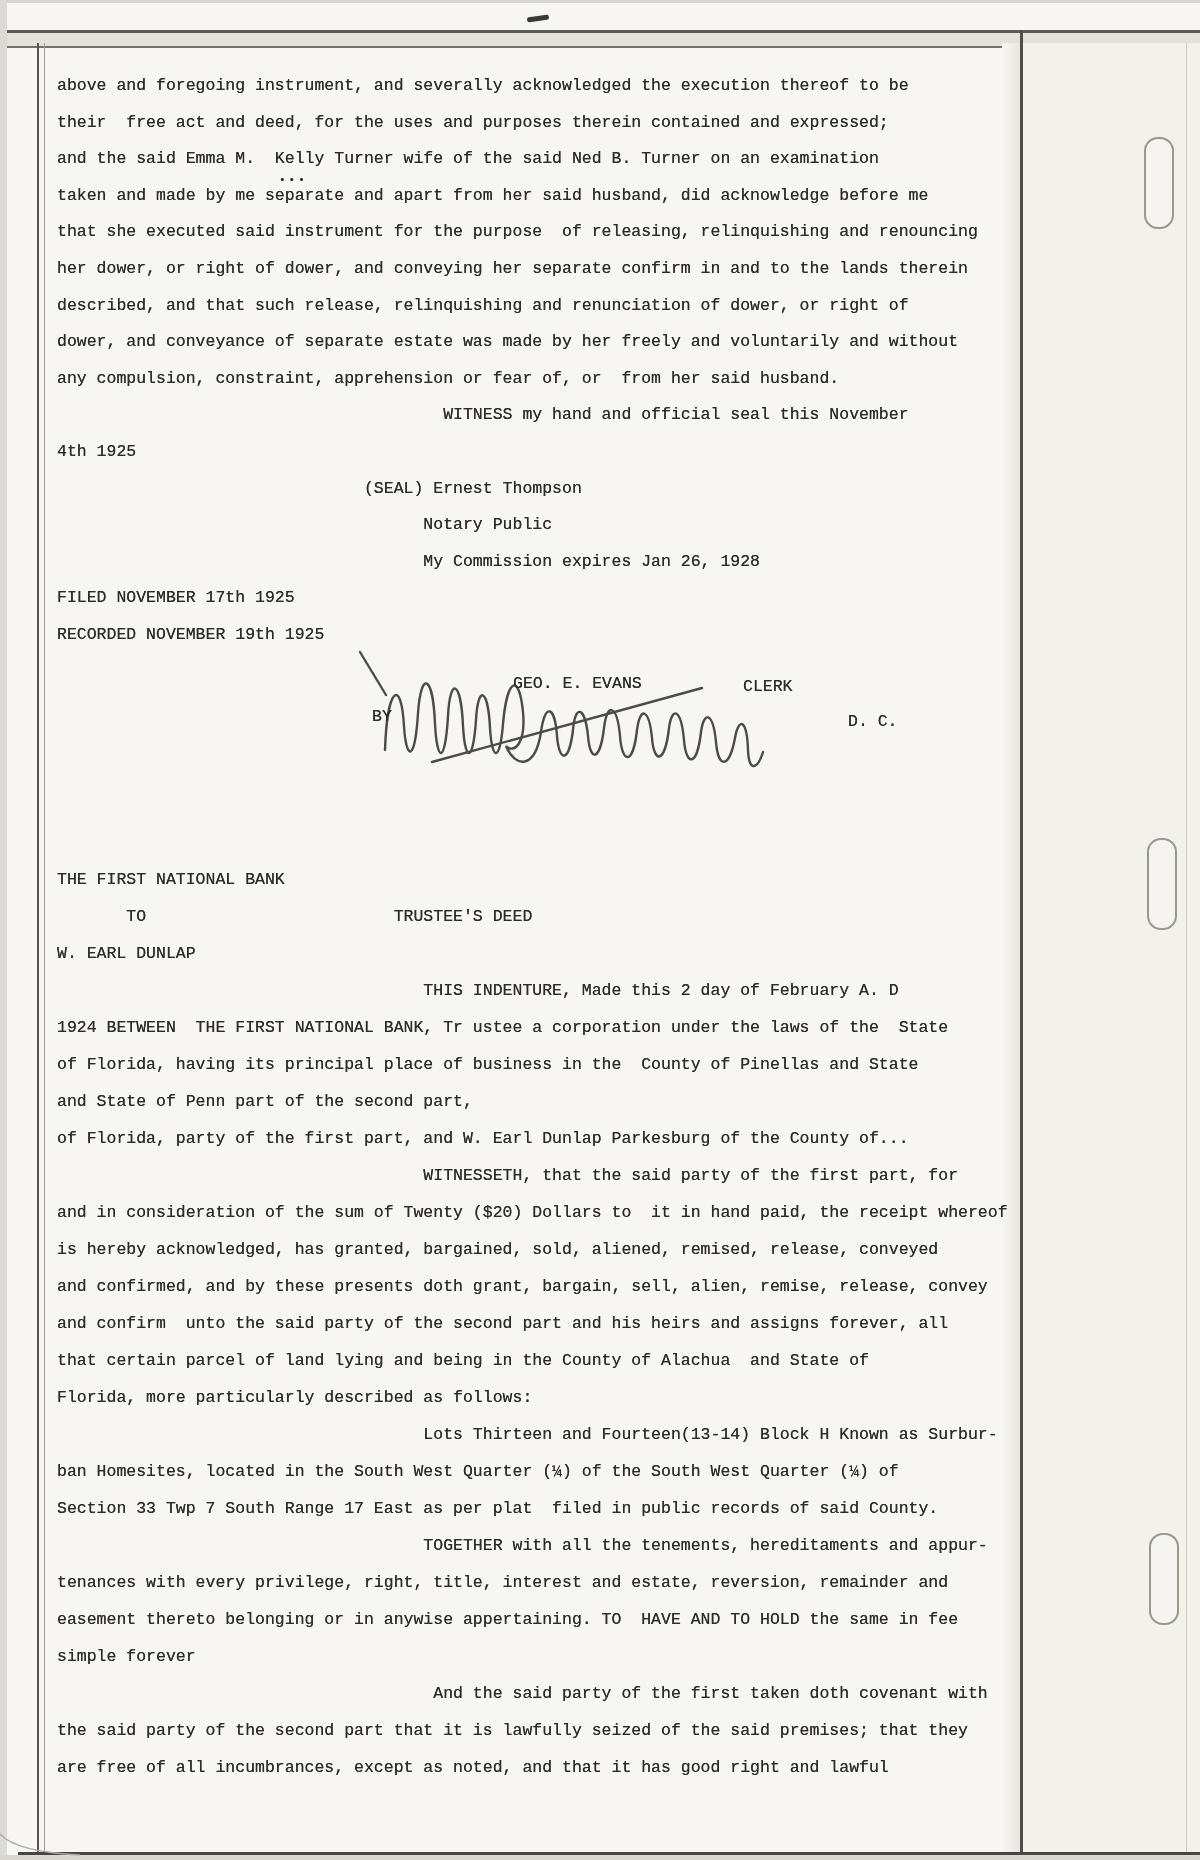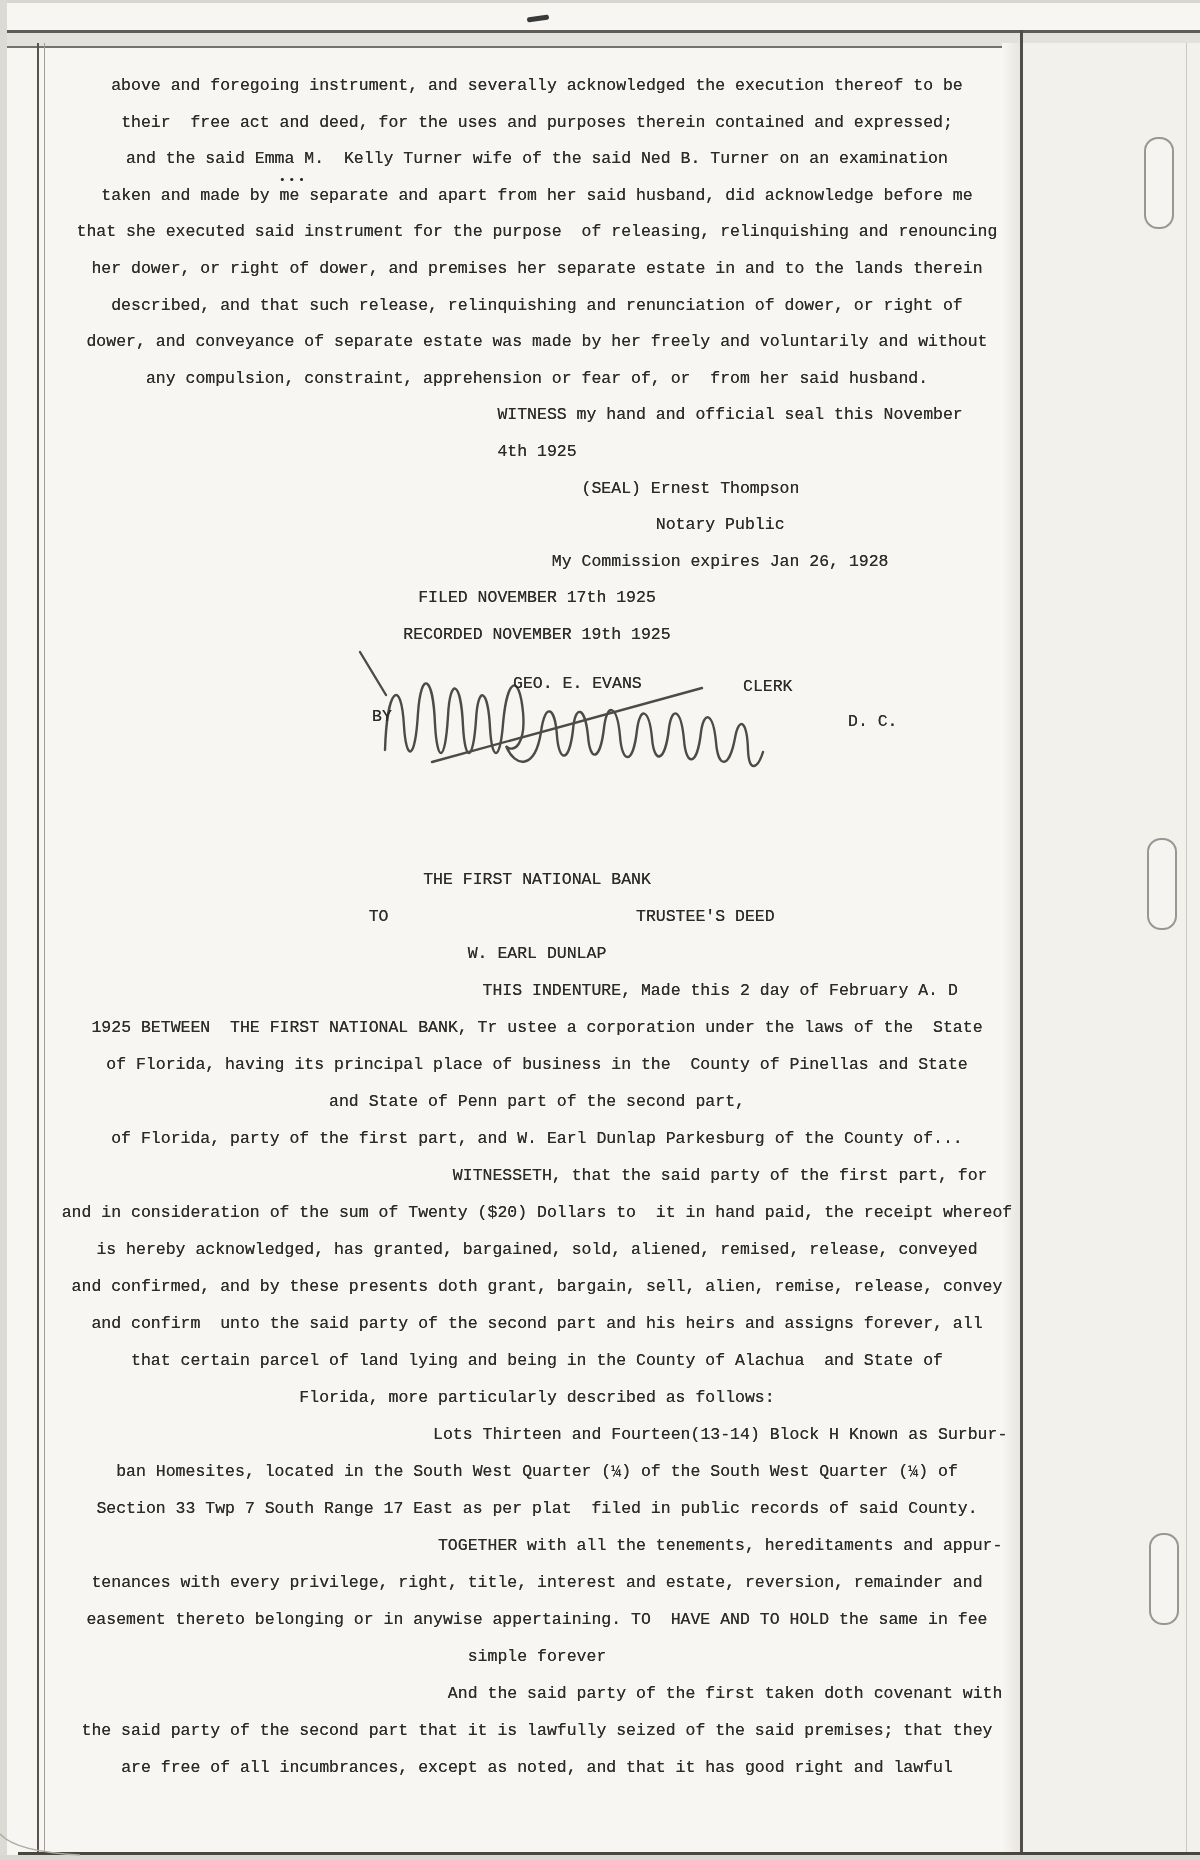--- a/index.html
+++ b/index.html
@@ -27,21 +27,21 @@
   .hole-3{left:1149px;top:1533px;}
   .bottom-rule{position:absolute;left:18px;top:1852px;width:1182px;height:3px;background:#49463f;}
   .bottom-strip{position:absolute;left:0;top:1855px;width:1200px;height:5px;background:#d9d7d2;}
   .corner-curve{position:absolute;left:0;top:1828px;}
   
   .textcol{
     position:absolute;left:57px;top:76px;width:960px;
     font-size:16.5px;color:#2d2b27;
     text-shadow:0 0 0.6px rgba(45,43,39,.85);
   }
-  .line{height:36.6px;white-space:pre;text-align:center;}
+  .line{height:36.6px;white-space:pre;}
   .sec-b .line{height:37px;}
   .kelly-dots{
     position:absolute;left:222px;top:98px;
     font-size:11px;letter-spacing:3px;color:#2d2b27;
   }
   .spacer{height:96px;}
   
   .sigblock{position:relative;height:112px;white-space:normal;}
   .sigblock .typed{position:absolute;white-space:pre;}
   .t-by{left:315px;top:45px;}
@@ -73,21 +73,21 @@
 </svg>
 
 <div class="textcol">
 
   <div class="sec-a">
       <div class="line">above and foregoing instrument, and severally acknowledged the execution thereof to be</div>
       <div class="line">their  free act and deed, for the uses and purposes therein contained and expressed;</div>
       <div class="line">and the said Emma M.  Kelly Turner wife of the said Ned B. Turner on an examination</div>
       <div class="line">taken and made by me separate and apart from her said husband, did acknowledge before me</div>
       <div class="line">that she executed said instrument for the purpose  of releasing, relinquishing and renouncing</div>
-      <div class="line">her dower, or right of dower, and premises her separate estate in and to the lands therein</div>
+      <div class="line">her dower, or right of dower, and conveying her separate confirm in and to the lands therein</div>
       <div class="line">described, and that such release, relinquishing and renunciation of dower, or right of</div>
       <div class="line">dower, and conveyance of separate estate was made by her freely and voluntarily and without</div>
       <div class="line">any compulsion, constraint, apprehension or fear of, or  from her said husband.</div>
       <div class="line">                                       WITNESS my hand and official seal this November</div>
       <div class="line">4th 1925</div>
       <div class="line">                               (SEAL) Ernest Thompson</div>
       <div class="line">                                     Notary Public</div>
       <div class="line">                                     My Commission expires Jan 26, 1928</div>
       <div class="line">FILED NOVEMBER 17th 1925</div>
       <div class="line">RECORDED NOVEMBER 19th 1925</div>
@@ -134,21 +134,21 @@
     <span class="typed t-dc">D. C.</span>
   </div>
 
   <div class="spacer"></div>
 
   <div class="sec-b">
       <div class="line">THE FIRST NATIONAL BANK</div>
       <div class="line">       TO                         TRUSTEE'S DEED</div>
       <div class="line">W. EARL DUNLAP</div>
       <div class="line">                                     THIS INDENTURE, Made this 2 day of February A. D</div>
-      <div class="line">1925 BETWEEN  THE FIRST NATIONAL BANK, Tr ustee a corporation under the laws of the  State</div>
+      <div class="line">1924 BETWEEN  THE FIRST NATIONAL BANK, Tr ustee a corporation under the laws of the  State</div>
       <div class="line">of Florida, having its principal place of business in the  County of Pinellas and State</div>
       <div class="line">and State of Penn part of the second part,</div>
       <div class="line">of Florida, party of the first part, and W. Earl Dunlap Parkesburg of the County of...</div>
       <div class="line">                                     WITNESSETH, that the said party of the first part, for</div>
       <div class="line">and in consideration of the sum of Twenty ($20) Dollars to  it in hand paid, the receipt whereof</div>
       <div class="line">is hereby acknowledged, has granted, bargained, sold, aliened, remised, release, conveyed</div>
       <div class="line">and confirmed, and by these presents doth grant, bargain, sell, alien, remise, release, convey</div>
       <div class="line">and confirm  unto the said party of the second part and his heirs and assigns forever, all</div>
       <div class="line">that certain parcel of land lying and being in the County of Alachua  and State of</div>
       <div class="line">Florida, more particularly described as follows:</div>

